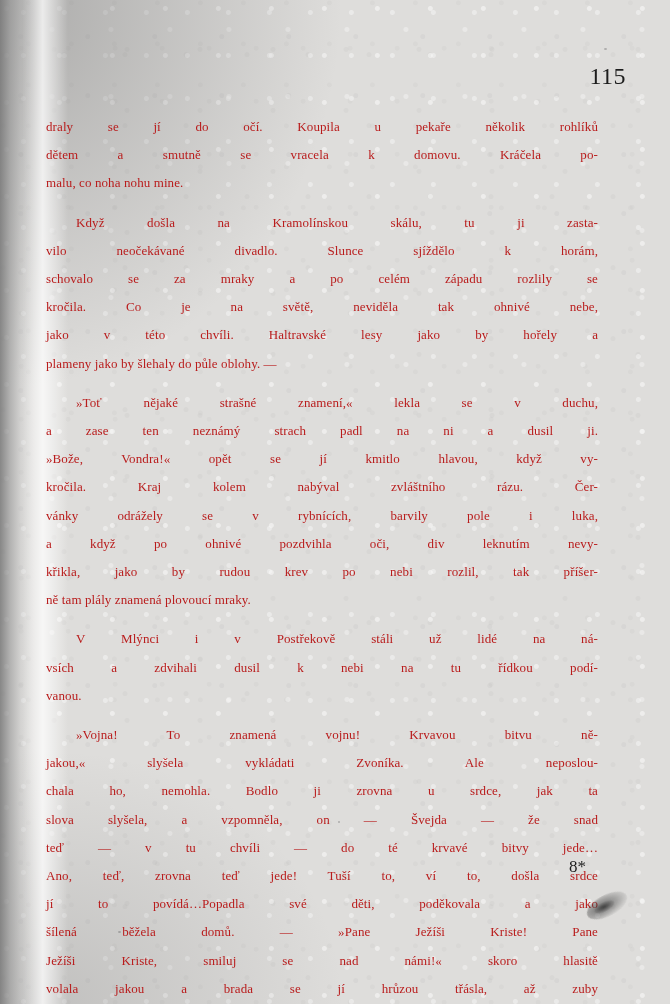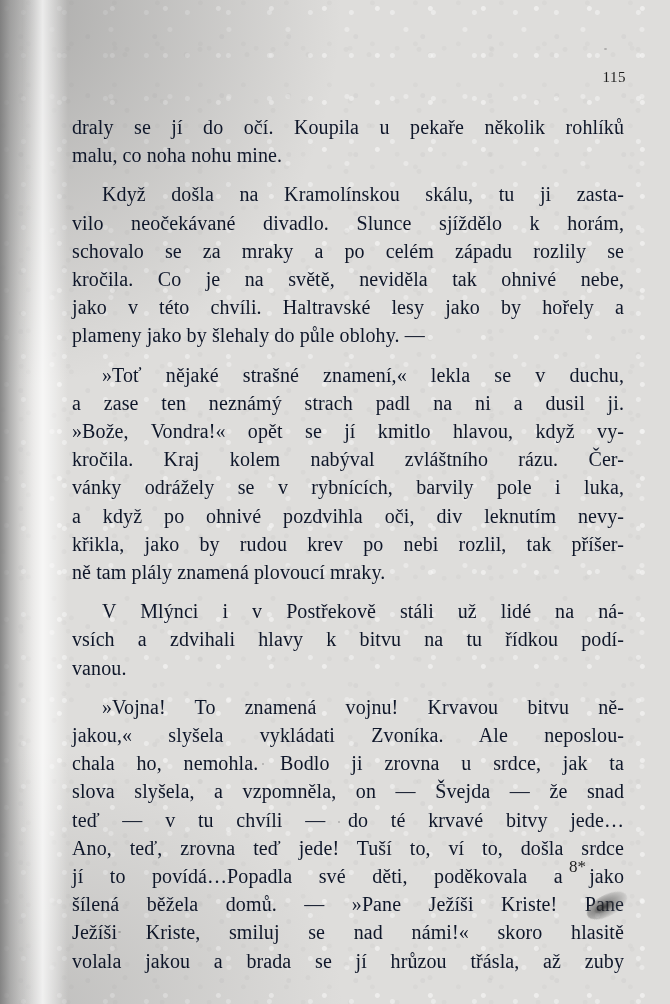--- a/index.html
+++ b/index.html
@@ -67,35 +67,35 @@
   }
   .bottom-shade {
     position: absolute;
     inset: 0;
     background: radial-gradient(ellipse 60% 35% at 8% 100%, rgba(120,120,120,0.28) 0%, rgba(120,120,120,0.0) 72%);
     pointer-events: none;
   }
 
   .page-number {
     position: absolute;
-    top: 69px;
+    top: 63px;
     right: 44px;
-    font-size: 15px;
+    font-size: 24px;
     letter-spacing: 0.5px;
     color: #1d1d1d;
   }
 
   .text-block {
     position: absolute;
-    left: 72px;
+    left: 46px;
     top: 113px;
     width: 552px;
-    font-size: 20px;
+    font-size: 13px;
     line-height: 28.2px;
-    color: #0f172a;
+    color: #b91c1c;
     text-align: left;
   }
 
   .para {
     margin: 0;
   }
   .para + .para {
     margin-top: 11px;
   }
   .line {
@@ -167,20 +167,21 @@
   <div class="speck" style="left:118px;top:931px;width:3px;height:2px;"></div>
   <div class="speck" style="left:262px;top:763px;width:2px;height:2px;"></div>
   <div class="speck" style="left:604px;top:48px;width:3px;height:2px;"></div>
   <div class="speck" style="left:338px;top:821px;width:2px;height:2px;"></div>
 
   <div class="page-number">115</div>
 
   <div class="text-block">
       <p class="para">
         <span class="line j">draly se jí do očí. Koupila u pekaře několik rohlíků</span>
+        <span class="line j">dětem a smutně se vracela k domovu. Kráčela po-</span>
         <span class="line">malu, co noha nohu mine.</span>
       </p>
       <p class="para">
         <span class="line j indent">Když došla na Kramolínskou skálu, tu ji zasta-</span>
         <span class="line j">vilo neočekávané divadlo. Slunce sjíždělo k horám,</span>
         <span class="line j">schovalo se za mraky a po celém západu rozlily se</span>
         <span class="line j">kročila. Co je na světě, neviděla tak ohnivé nebe,</span>
         <span class="line j">jako v této chvíli. Haltravské lesy jako by hořely a</span>
         <span class="line">plameny jako by šlehaly do půle oblohy. —</span>
       </p>
@@ -189,21 +190,21 @@
         <span class="line j">a zase ten neznámý strach padl na ni a dusil ji.</span>
         <span class="line j">»Bože, Vondra!« opět se jí kmitlo hlavou, když vy-</span>
         <span class="line j">kročila. Kraj kolem nabýval zvláštního rázu. Čer-</span>
         <span class="line j">vánky odrážely se v rybnících, barvily pole i luka,</span>
         <span class="line j">a když po ohnivé pozdvihla oči, div leknutím nevy-</span>
         <span class="line j">křikla, jako by rudou krev po nebi rozlil, tak příšer-</span>
         <span class="line">ně tam plály znamená plovoucí mraky.</span>
       </p>
       <p class="para">
         <span class="line j indent">V Mlýnci i v Postřekově stáli už lidé na ná-</span>
-        <span class="line j">vsích a zdvihali hlavy k bitvu na tu řídkou podí-</span>
+        <span class="line j">vsích a zdvihali dusil k nebi na tu řídkou podí-</span>
         <span class="line">vanou.</span>
       </p>
       <p class="para">
         <span class="line j indent">»Vojna! To znamená vojnu! Krvavou bitvu ně-</span>
         <span class="line j">jakou,« slyšela vykládati Zvoníka. Ale neposlou-</span>
         <span class="line j">chala ho, nemohla. Bodlo ji zrovna u srdce, jak ta</span>
         <span class="line j">slova slyšela, a vzpomněla, on — Švejda — že snad</span>
         <span class="line j">teď — v tu chvíli — do té krvavé bitvy jede…</span>
         <span class="line j">Ano, teď, zrovna teď jede! Tuší to, ví to, došla srdce</span>
         <span class="line j">jí to povídá…Popadla své děti, poděkovala a jako</span>

